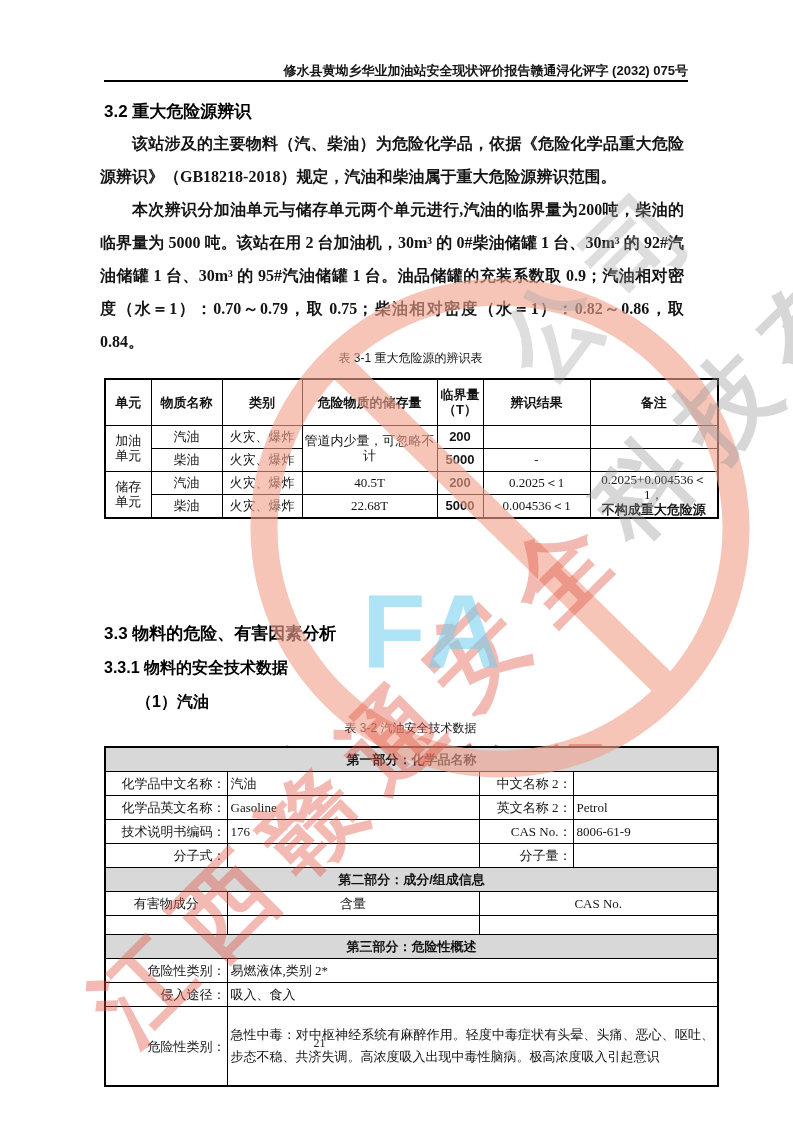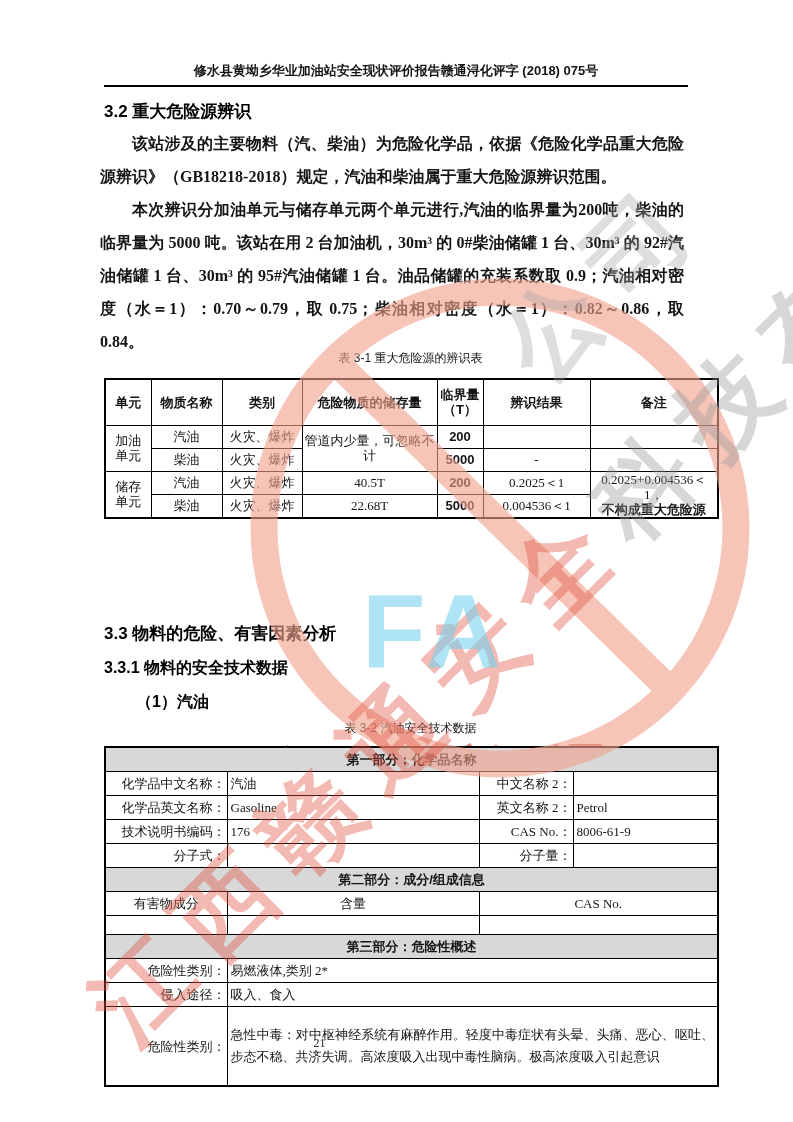--- a/index.html
+++ b/index.html
@@ -8,22 +8,22 @@
     width:793px;height:1122px;
     margin:0 auto;
     background:#ffffff;
     overflow:hidden;
     font-family:"Liberation Serif","DejaVu Serif",serif;
     color:#141414;
   }
   
   .page-header{
     position:absolute;top:62px;left:104px;width:584px;
-    display:flex;justify-content:center;align-items:flex-end;
-    border-bottom:2px solid #000;padding-bottom:5px;
+    display:flex;justify-content:flex-end;align-items:flex-end;
+    border-bottom:2px solid #000;
     font-family:"Liberation Sans","DejaVu Sans",sans-serif;
     font-weight:bold;font-size:13px;
   }
   
   .content{position:absolute;top:0;left:0;width:793px;height:1122px;z-index:2;}
   .h-sec{
     position:absolute;left:104px;
     font-family:"Liberation Sans","DejaVu Sans",sans-serif;
     font-weight:bold;font-size:17px;color:#000;white-space:nowrap;
   }
@@ -90,21 +90,21 @@
 <body>
 
 <div class="page">
 
   <div class="wm-under wm-red-band">江西赣通</div>
 
   <div class="content">
 
     <div class="page-header">
       <span>修水县黄坳乡华业加油站安全现状评价报告</span>
-      <span>赣通浔化评字 (2018) 075号</span>
+      <span>赣通浔化评字 (2032) 075号</span>
     </div>
 
     <div class="h-sec" style="top:100px;">3.2 重大危险源辨识</div>
 
     <div class="para" style="top:127px;">该站涉及的主要物料（汽、柴油）为危险化学品，依据《危险化学品重大危险源辨识》（GB18218-2018）规定，汽油和柴油属于重大危险源辨识范围。</div>
     <div class="para" style="top:193px;">本次辨识分加油单元与储存单元两个单元进行,汽油的临界量为200吨，柴油的临界量为 5000 吨。该站在用 2 台加油机，30m³ 的 0#柴油储罐 1 台、30m³ 的 92#汽油储罐 1 台、30m³ 的 95#汽油储罐 1 台。油品储罐的充装系数取 0.9；汽油相对密度（水＝1）：0.70～0.79，取 0.75；柴油相对密度（水＝1）：0.82～0.86，取 0.84。</div>
 
     <div class="tbl-title" style="top:350px;">表 3-1 重大危险源的辨识表</div>
 
     <table class="doc-table t1" style="top:378px;">

